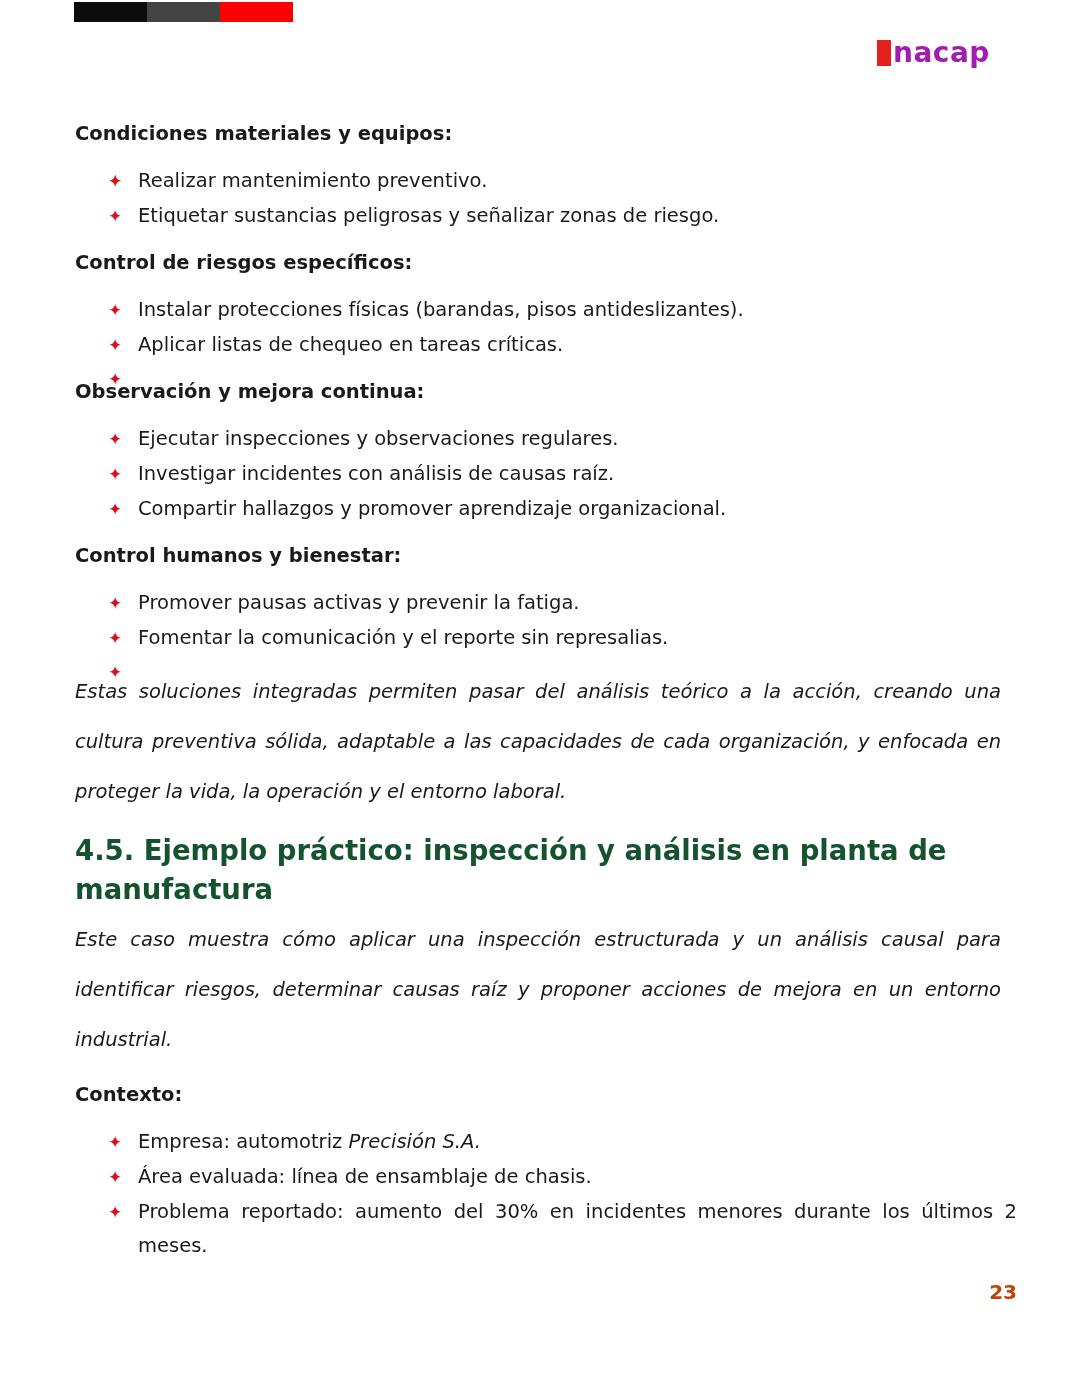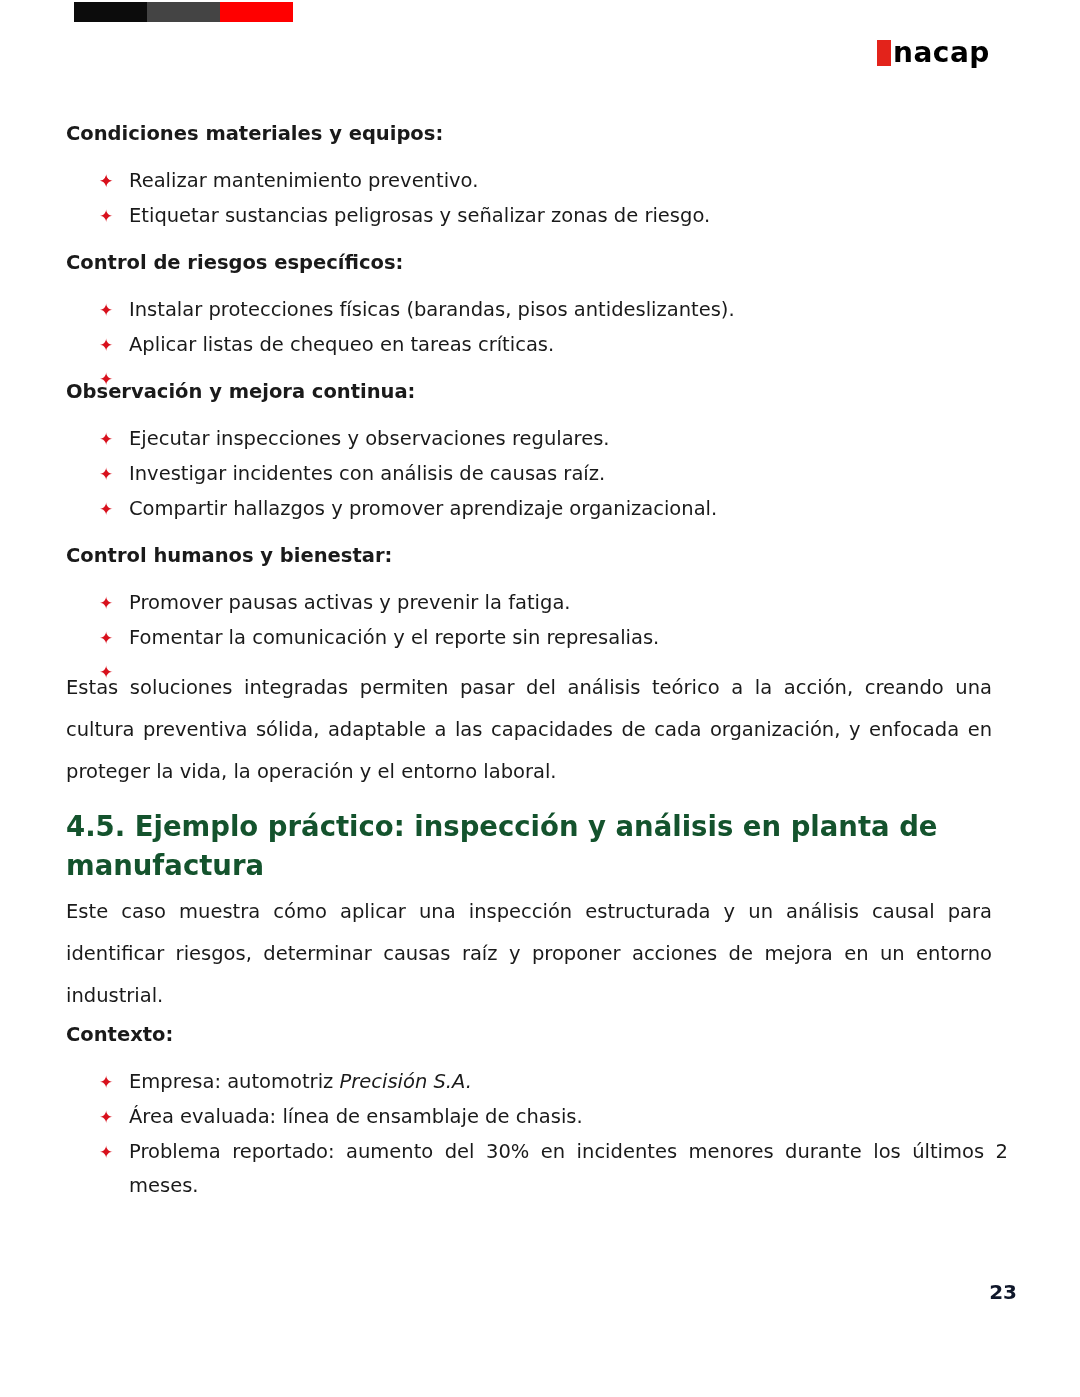--- a/index.html
+++ b/index.html
@@ -2,30 +2,30 @@
 <html><head>
 <meta charset="utf-8">
 <style>
   html, body { margin:0; padding:0; background:#ffffff; }
   body { width:1080px; height:1397px; position:relative; overflow:hidden;
          font-family:"DejaVu Sans","Liberation Sans",sans-serif; color:#1a1a1a; }
   .topbar { position:absolute; left:74px; top:2px; height:20px; display:flex; }
   .topbar span { display:block; width:73px; height:20px; }
   .logo { position:absolute; left:877px; top:38px; display:flex; align-items:center; }
   .logo .mark { width:14px; height:26px; background:#e3231b; margin-right:2px; position:relative; }
-  .logo .txt { font-family:"DejaVu Sans",sans-serif; font-weight:bold; font-size:28px; color:#000000; letter-spacing:0.5px; line-height:30px; }
-  .content { position:absolute; left:66px; top:116px; width:942px; }
+  .logo .txt { font-family:"DejaVu Sans",sans-serif; font-weight:bold; font-size:28px; color:#a21caf; letter-spacing:0.5px; line-height:30px; }
+  .content { position:absolute; left:75px; top:116px; width:942px; }
   .h3 { font-weight:bold; font-size:19.5px; margin:0; line-height:36px; height:36px; }
   ul.list { list-style:none; margin:12px 0 12px 0; padding:0; }
   ul.list li { position:relative; padding-left:63px; font-size:19.5px; line-height:34.6px; }
   ul.list li .star { position:absolute; left:33px; top:0; color:#d8101c; font-size:17px; }
-  p.para { font-size:19.5px; line-height:42px; margin:10px 16px 0 0; text-align:justify; }
+  p.para { font-size:19.5px; line-height:50px; margin:10px 16px 0 0; text-align:justify;font-style:italic; }
   h2.section { color:#14532d; font-size:27.5px; font-weight:bold; line-height:39px; margin:14px 0 0 0; }
   li.justify { text-align:justify; text-align-last:left; }
-  .pagenum { position:absolute; right:63px; top:1280px; font-weight:bold; color:#0f172a; font-size:20px; }
+  .pagenum { position:absolute; right:63px; top:1280px; font-weight:bold; color:#c2410c; font-size:20px; }
   em { font-style:italic; }
 </style>
 </head>
 <body>
 
 <div class="topbar">
   <span style="background:#0c0c0c"></span>
   <span style="background:#444444"></span>
   <span style="background:#ff0000"></span>
 </div>
@@ -64,21 +64,21 @@
     <li><span class="star">✦</span><span>Fomentar la comunicación y el reporte sin represalias.</span></li>
     <li><span class="star">✦</span></li>
   </ul>
 
   <p class="para">Estas soluciones integradas permiten pasar del análisis teórico a la acción, creando una cultura preventiva sólida, adaptable a las capacidades de cada organización, y enfocada en proteger la vida, la operación y el entorno laboral.</p>
 
   <h2 class="section">4.5. Ejemplo práctico: inspección y análisis en planta de manufactura</h2>
 
   <p class="para" style="margin-top:6px">Este caso muestra cómo aplicar una inspección estructurada y un análisis causal para identificar riesgos, determinar causas raíz y proponer acciones de mejora en un entorno industrial.</p>
 
-  <div class="h3" style="margin-top:0">Contexto:</div>
+  <div class="h3" style="margin-top:12px">Contexto:</div>
   <ul class="list">
     <li><span class="star">✦</span><span>Empresa: automotriz </span><em>Precisión S.A.</em></li>
     <li><span class="star">✦</span><span>Área evaluada: línea de ensamblaje de chasis.</span></li>
     <li class="justify"><span class="star">✦</span><span>Problema reportado: aumento del 30% en incidentes menores durante los últimos 2 meses.</span></li>
   </ul>
 </div>
 
 <div class="pagenum">23</div>
 
 </body></html>

